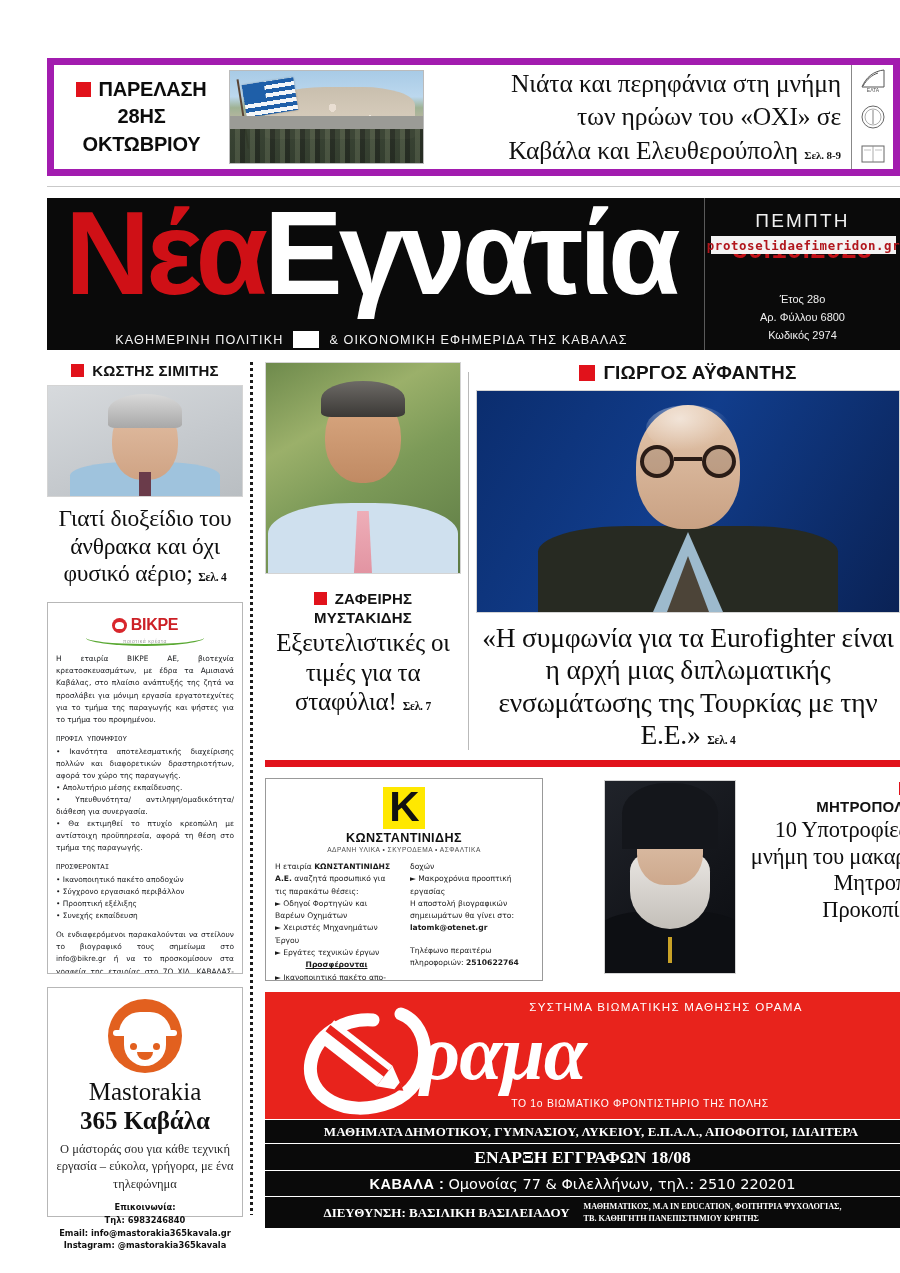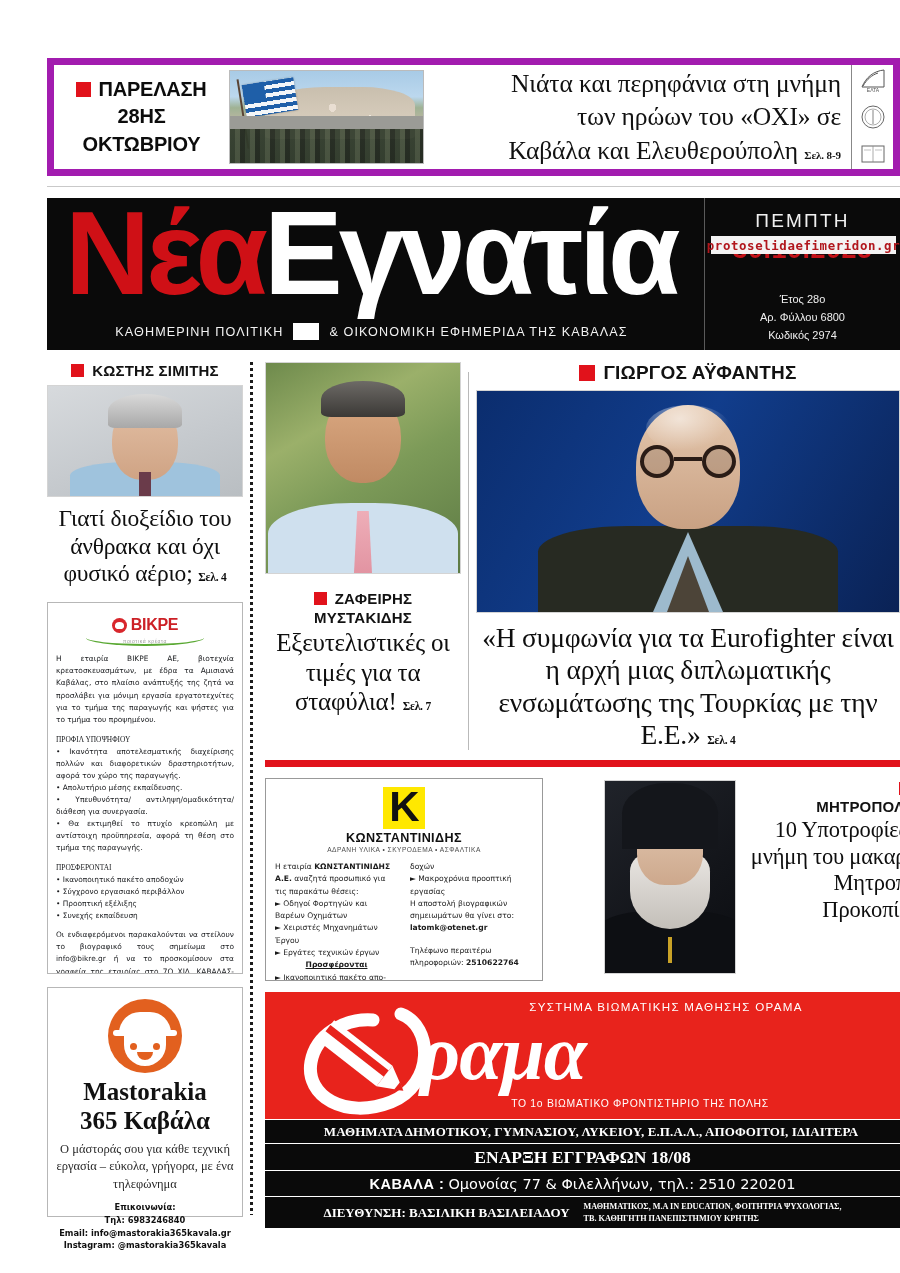--- a/index.html
+++ b/index.html
@@ -96,21 +96,21 @@
   .mh-main { flex: 1; position: relative; }
   .mh-title {
     position: absolute; left: 18px; top: -4px;
     font-family: "Liberation Sans", sans-serif;
     font-weight: bold; font-size: 118px; line-height: 1;
     letter-spacing: -4px; white-space: nowrap;
   }
   .mh-nea { color: #cf1016; }
   .mh-egn { color: #ffffff; }
   .mh-sub {
-    position: absolute; left: 0; right: 8px; bottom: 10px;
+    position: absolute; left: 0; right: 8px; bottom: 2px;
     display: flex; align-items: center; justify-content: center; gap: 0;
     font-size: 12.6px; letter-spacing: 1.1px; color: #f2f2f2; font-weight: 500;
   }
   .mh-sub .gap { display:inline-block; width: 26px; height: 17px; background:#fff; margin: 0 10px; }
   .mh-side {
     width: 196px; border-left: 1px solid #5a5a5a;
     display: flex; flex-direction: column; align-items: center;
     padding: 12px 6px 8px 6px; position: relative;
   }
   .mh-day {
@@ -203,21 +203,21 @@
   .vikre-logo .swoosh {
     position:absolute; left:30px; right:30px; bottom:0px; height:10px;
     border-bottom: 2px solid #59a832; border-radius: 0 0 60% 60%/0 0 100% 100%;
   }
   .ad-p {
     font-size: 7.4px; line-height: 1.66; color: #17191c; text-align: justify;
     margin-top: 7px; font-family: "DejaVu Sans", sans-serif;
   }
   .ad-h {
     font-size: 7.4px; line-height: 1.6; color: #17191c; margin-top: 8px;
-    font-family: Liberation Serif, serif;
+    font-family: Liberation Mono, monospace;
   }
   .ad-li {
     font-size: 7.4px; line-height: 1.62; color: #17191c; text-align: justify;
     font-family: "DejaVu Sans", sans-serif;
   }
 
   
   .mast-ad { margin-top: 13px; height: 230px; text-align: center; padding: 9px 8px; }
   .mast-logo {
     width: 74px; height: 74px; border-radius: 50%; background:#e2601f;
@@ -235,21 +235,21 @@
     border-radius: 0 0 21px 21px; background:#fff;
   }
   .mast-logo .eyeL, .mast-logo .eyeR {
     position:absolute; top:44px; width:7px; height:7px; border-radius:50%; background:#e2601f;
   }
   .mast-logo .eyeL { left:22px; } .mast-logo .eyeR { left:45px; }
   .mast-logo .mouth {
     position:absolute; left:29px; top:53px; width:16px; height:8px;
     border-radius: 0 0 9px 9px; background:#e2601f;
   }
-  .mast-t1 { font-family:"Liberation Serif",serif; font-size: 25px; font-weight: bold; color:#111; line-height:1.1; }
+  .mast-t1 { font-family:"Liberation Serif",serif; font-size: 25px; font-weight: normal; color:#111; line-height:1.1; }
   .mast-t2 { font-family:"Liberation Serif",serif; font-size: 25px; font-weight: bold; color:#111; line-height:1.2; margin-bottom:5px;}
   .mast-d { font-family:"Liberation Serif",serif; font-size: 12.5px; color:#2a2a2a; line-height:1.42; }
   .mast-c { font-size: 8.3px; font-weight:bold; color:#111; line-height:1.55; margin-top:7px; font-family:"DejaVu Sans",sans-serif;}
 
   
   .ph-myst { height: 212px;
     background: linear-gradient(150deg,#6e8a4c 0%,#9bb06a 30%,#7c9a58 55%,#5d7a44 100%); }
   .ph-myst .face {
     position:absolute; left:50%; top:28px; transform:translateX(-50%);
     width:76px; height:92px; border-radius:50% 50% 46% 46%;

